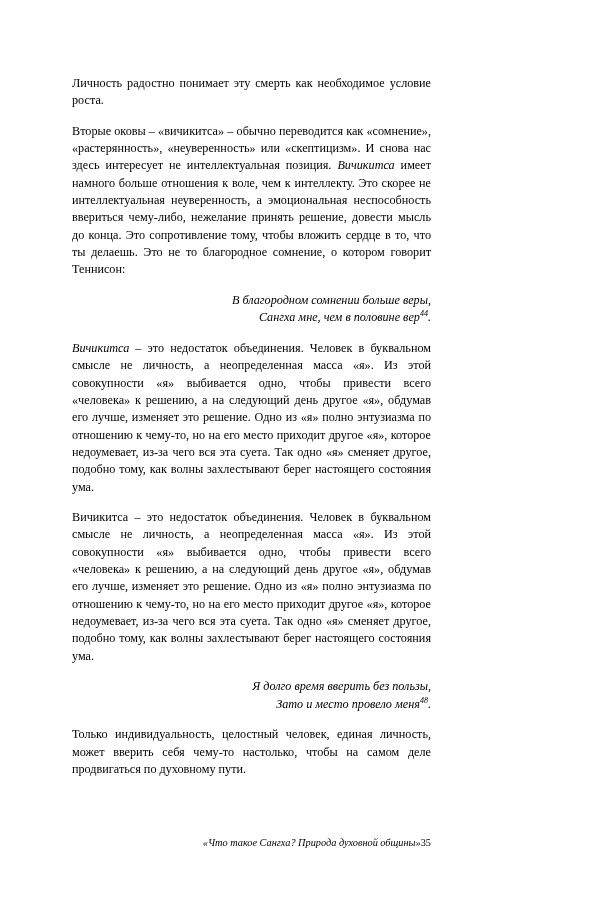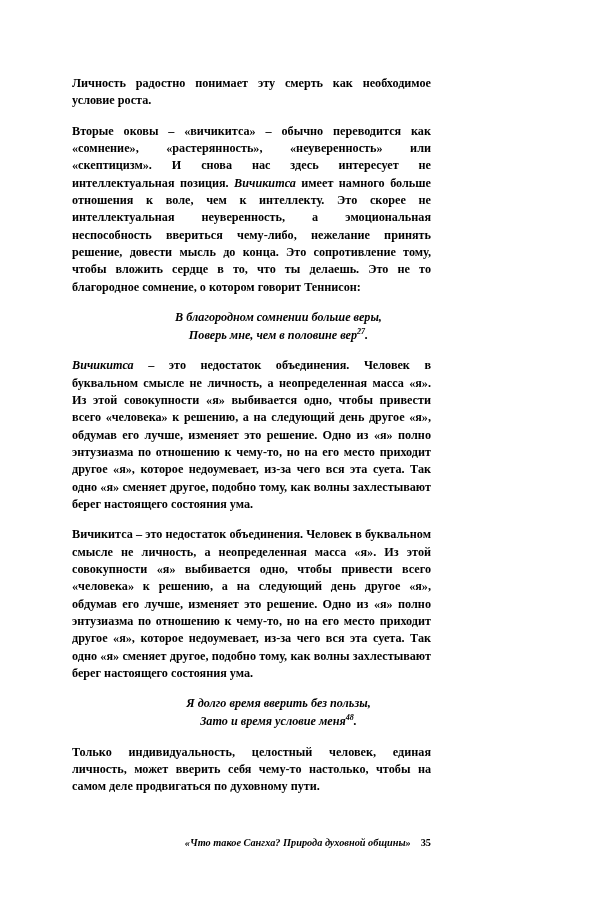--- a/index.html
+++ b/index.html
@@ -12,40 +12,39 @@
     background: #ffffff;
     font-family: "Liberation Serif", serif;
     color: #000000;
   }
   .page {
     position: relative;
     width: 503px;
     height: 900px;
     box-sizing: border-box;
     padding: 75px 72px 40px 72px;
-    font-weight: bold;
   }
   .body-text {
     font-size: 12.2px;
     line-height: 1.42;
     text-align: justify;
     text-justify: inter-word;
     margin: 0 0 13px 0;
     hyphens: none;
   }
   .body-text:last-of-type {
     margin-bottom: 0;
   }
   .quote {
     margin: 13px 0 13px 0;
     padding-left: 54px;
     font-style: italic;
     font-size: 12.2px;
     line-height: 1.45;
-    text-align: center;
+    text-align: right;
   }
   .quote .line {
     display: block;
     white-space: nowrap;
   }
   sup {
     font-size: 0.66em;
     vertical-align: super;
     line-height: 0;
   }
@@ -59,44 +58,43 @@
     bottom: 52px;
     text-align: right;
     font-size: 10.3px;
   }
   .footer .running-title {
     font-style: italic;
     text-align: center;
   }
   .footer .page-number {
     font-style: normal;
-    margin-left: 10px;
   }
 </style>
 </head>
 <body>
 
 <div class="page">
 
   <p class="body-text">Личность радостно понимает эту смерть как необходимое условие роста.</p>
 
   <p class="body-text">Вторые оковы – «вичикитса» – обычно переводится как «сомнение», «растерянность», «неуверенность» или «скептицизм». И снова нас здесь интересует не интеллектуальная позиция. <span class="it">Вичикитса</span> имеет намного больше отношения к воле, чем к интеллекту. Это скорее не интеллектуальная неуверенность, а эмоциональная неспособность ввериться чему-либо, нежелание принять решение, довести мысль до конца. Это сопротивление тому, чтобы вложить сердце в то, что ты делаешь. Это не то благородное сомнение, о котором говорит Теннисон:</p>
 
   <div class="quote">
     <span class="line">В благородном сомнении больше веры,</span>
-    <span class="line"><span>Поверь мне, чем в половине вер</span><sup>27</sup><span>.</span></span>
+    <span class="line"><span>Сангха мне, чем в половине вер</span><sup>44</sup><span>.</span></span>
   </div>
 
   <p class="body-text"><span class="it">Вичикитса</span> – это недостаток объединения. Человек в буквальном смысле не личность, а неопределенная масса «я». Из этой совокупности «я» выбивается одно, чтобы привести всего «человека» к решению, а на следующий день другое «я», обдумав его лучше, изменяет это решение. Одно из «я» полно энтузиазма по отношению к чему-то, но на его место приходит другое «я», которое недоумевает, из-за чего вся эта суета. Так одно «я» сменяет другое, подобно тому, как волны захлестывают берег настоящего состояния ума.</p>
 
   <p class="body-text">Вичикитса – это недостаток объединения. Человек в буквальном смысле не личность, а неопределенная масса «я». Из этой совокупности «я» выбивается одно, чтобы привести всего «человека» к решению, а на следующий день другое «я», обдумав его лучше, изменяет это решение. Одно из «я» полно энтузиазма по отношению к чему-то, но на его место приходит другое «я», которое недоумевает, из-за чего вся эта суета. Так одно «я» сменяет другое, подобно тому, как волны захлестывают берег настоящего состояния ума.</p>
 
   <div class="quote">
     <span class="line">Я долго время вверить без пользы,</span>
-    <span class="line"><span>Зато и время условие меня</span><sup>48</sup><span>.</span></span>
+    <span class="line"><span>Зато и место провело меня</span><sup>48</sup><span>.</span></span>
   </div>
 
   <p class="body-text">Только индивидуальность, целостный человек, единая личность, может вверить себя чему-то настолько, чтобы на самом деле продвигаться по духовному пути.</p>
 
   <div class="footer">
     <span class="running-title">«Что такое Сангха? Природа духовной общины»</span><span class="page-number">35</span>
   </div>
 
 </div>
 

